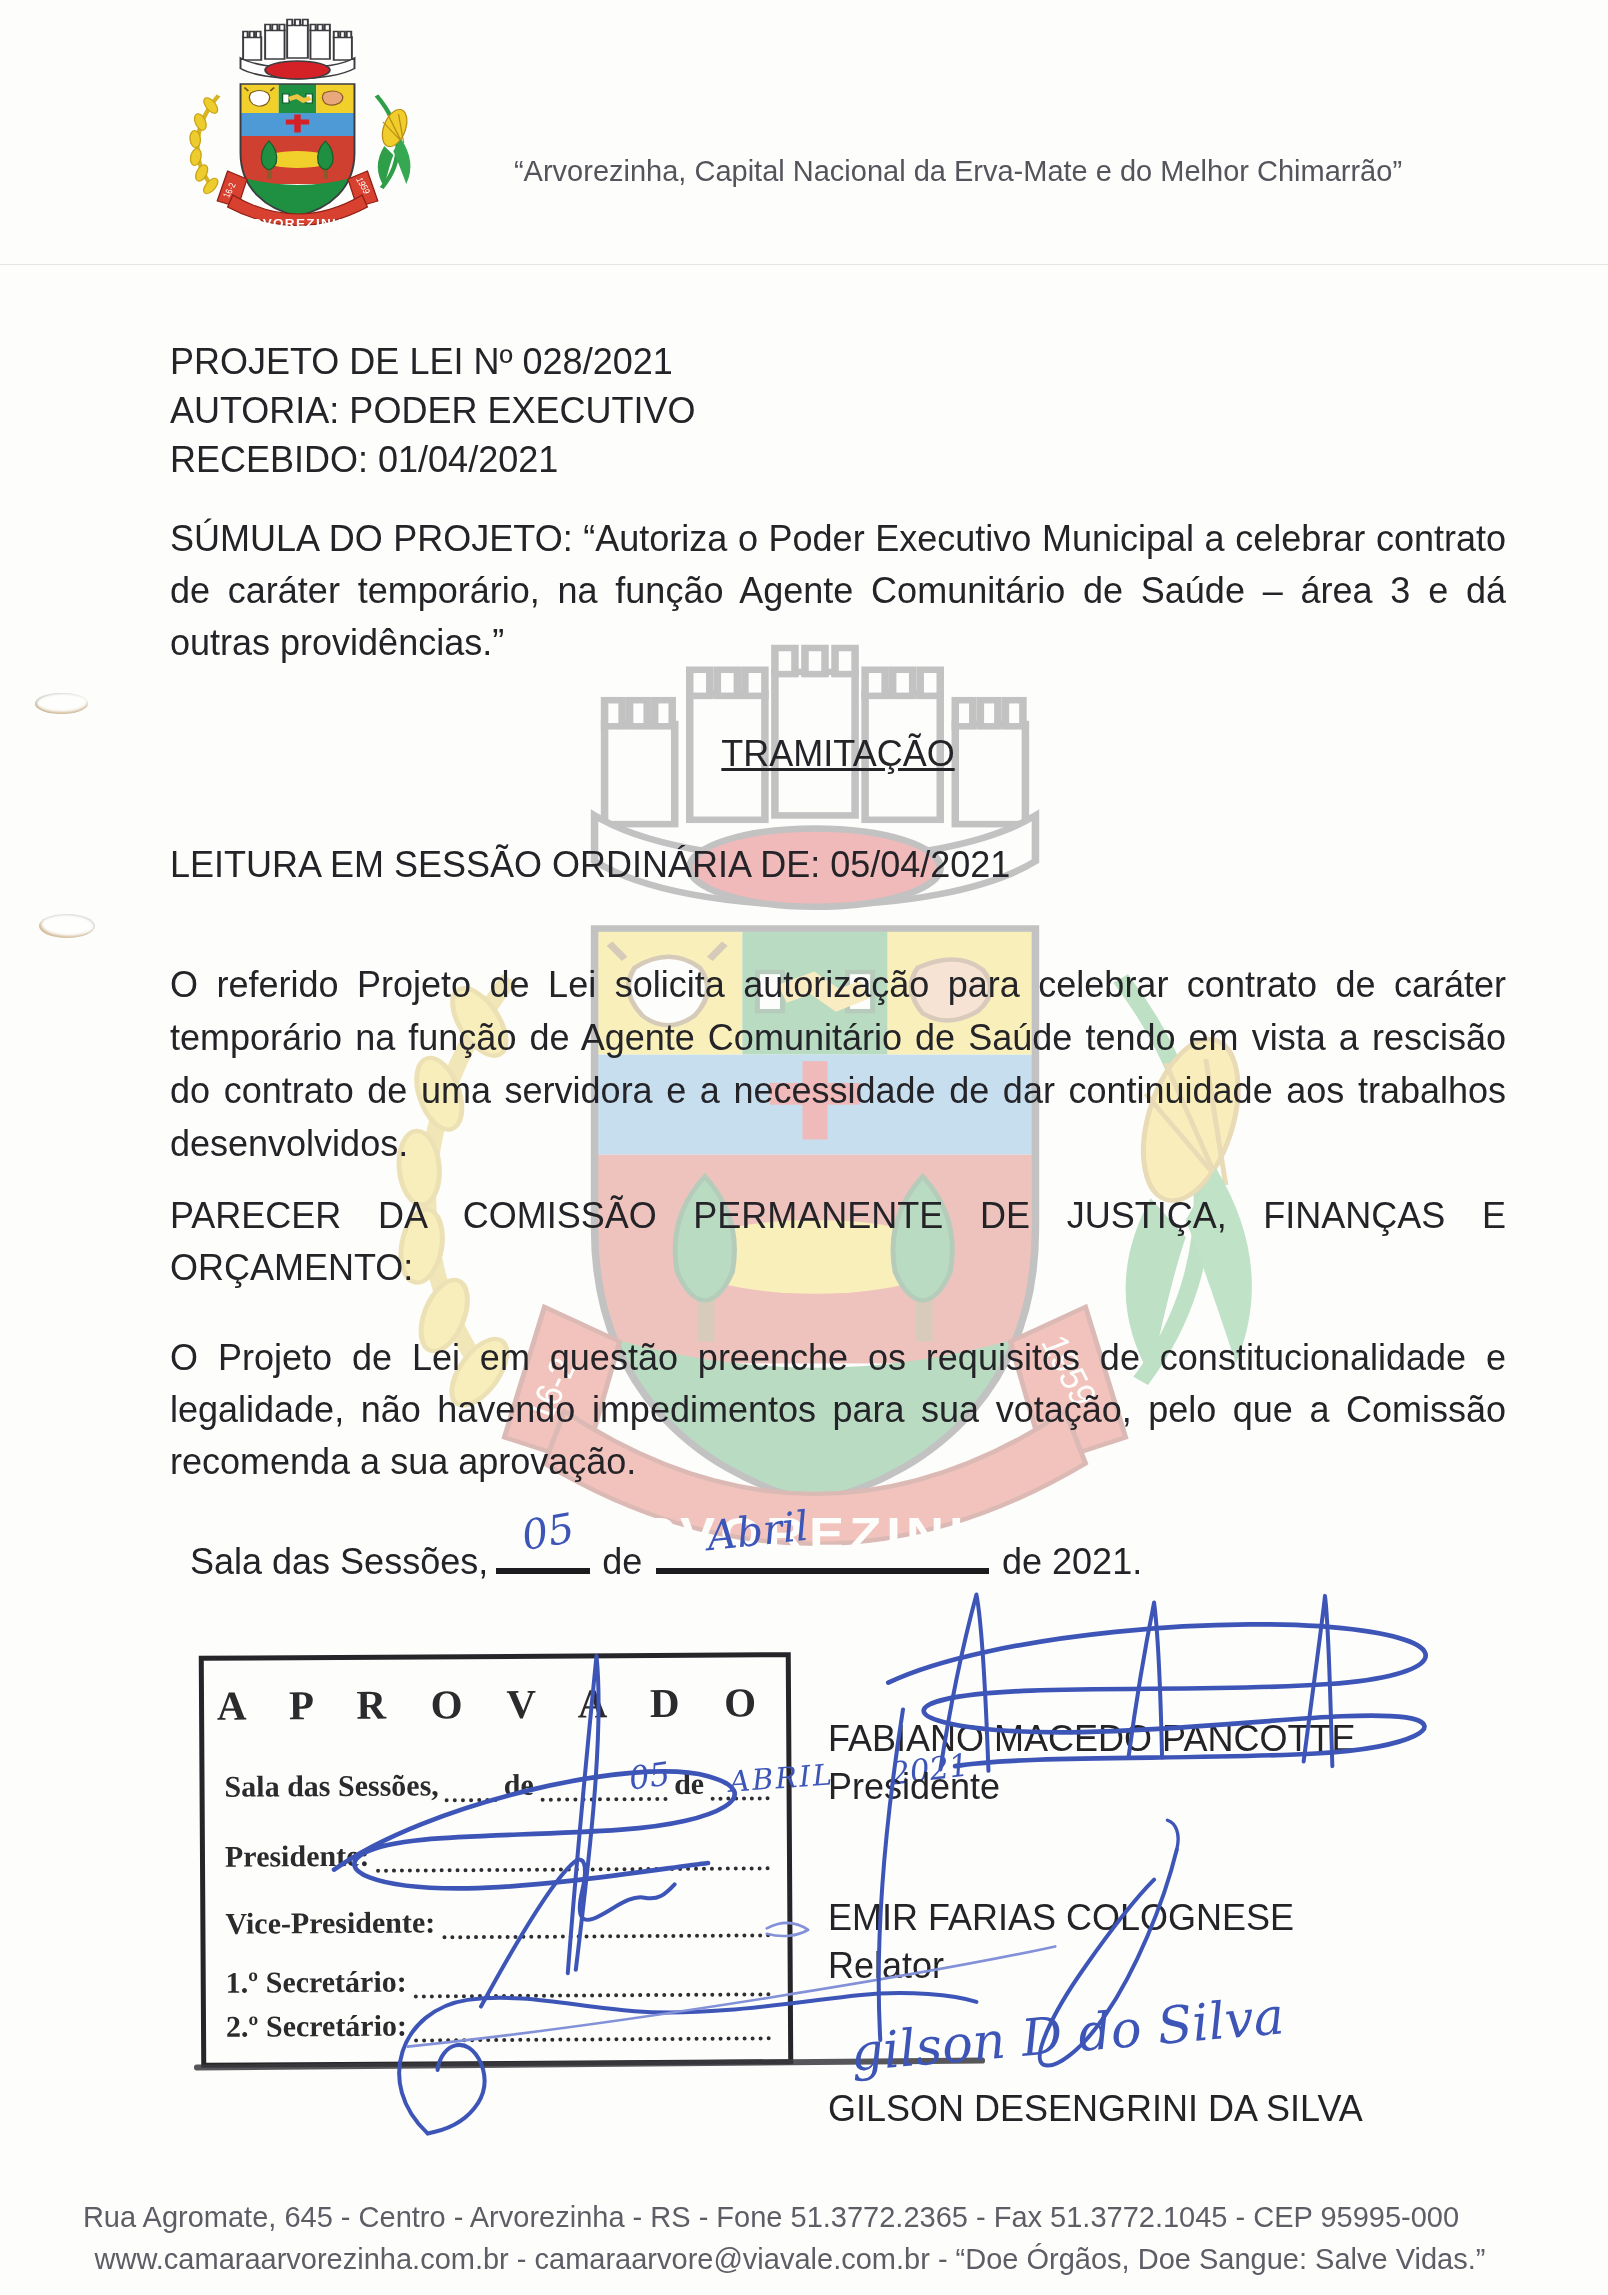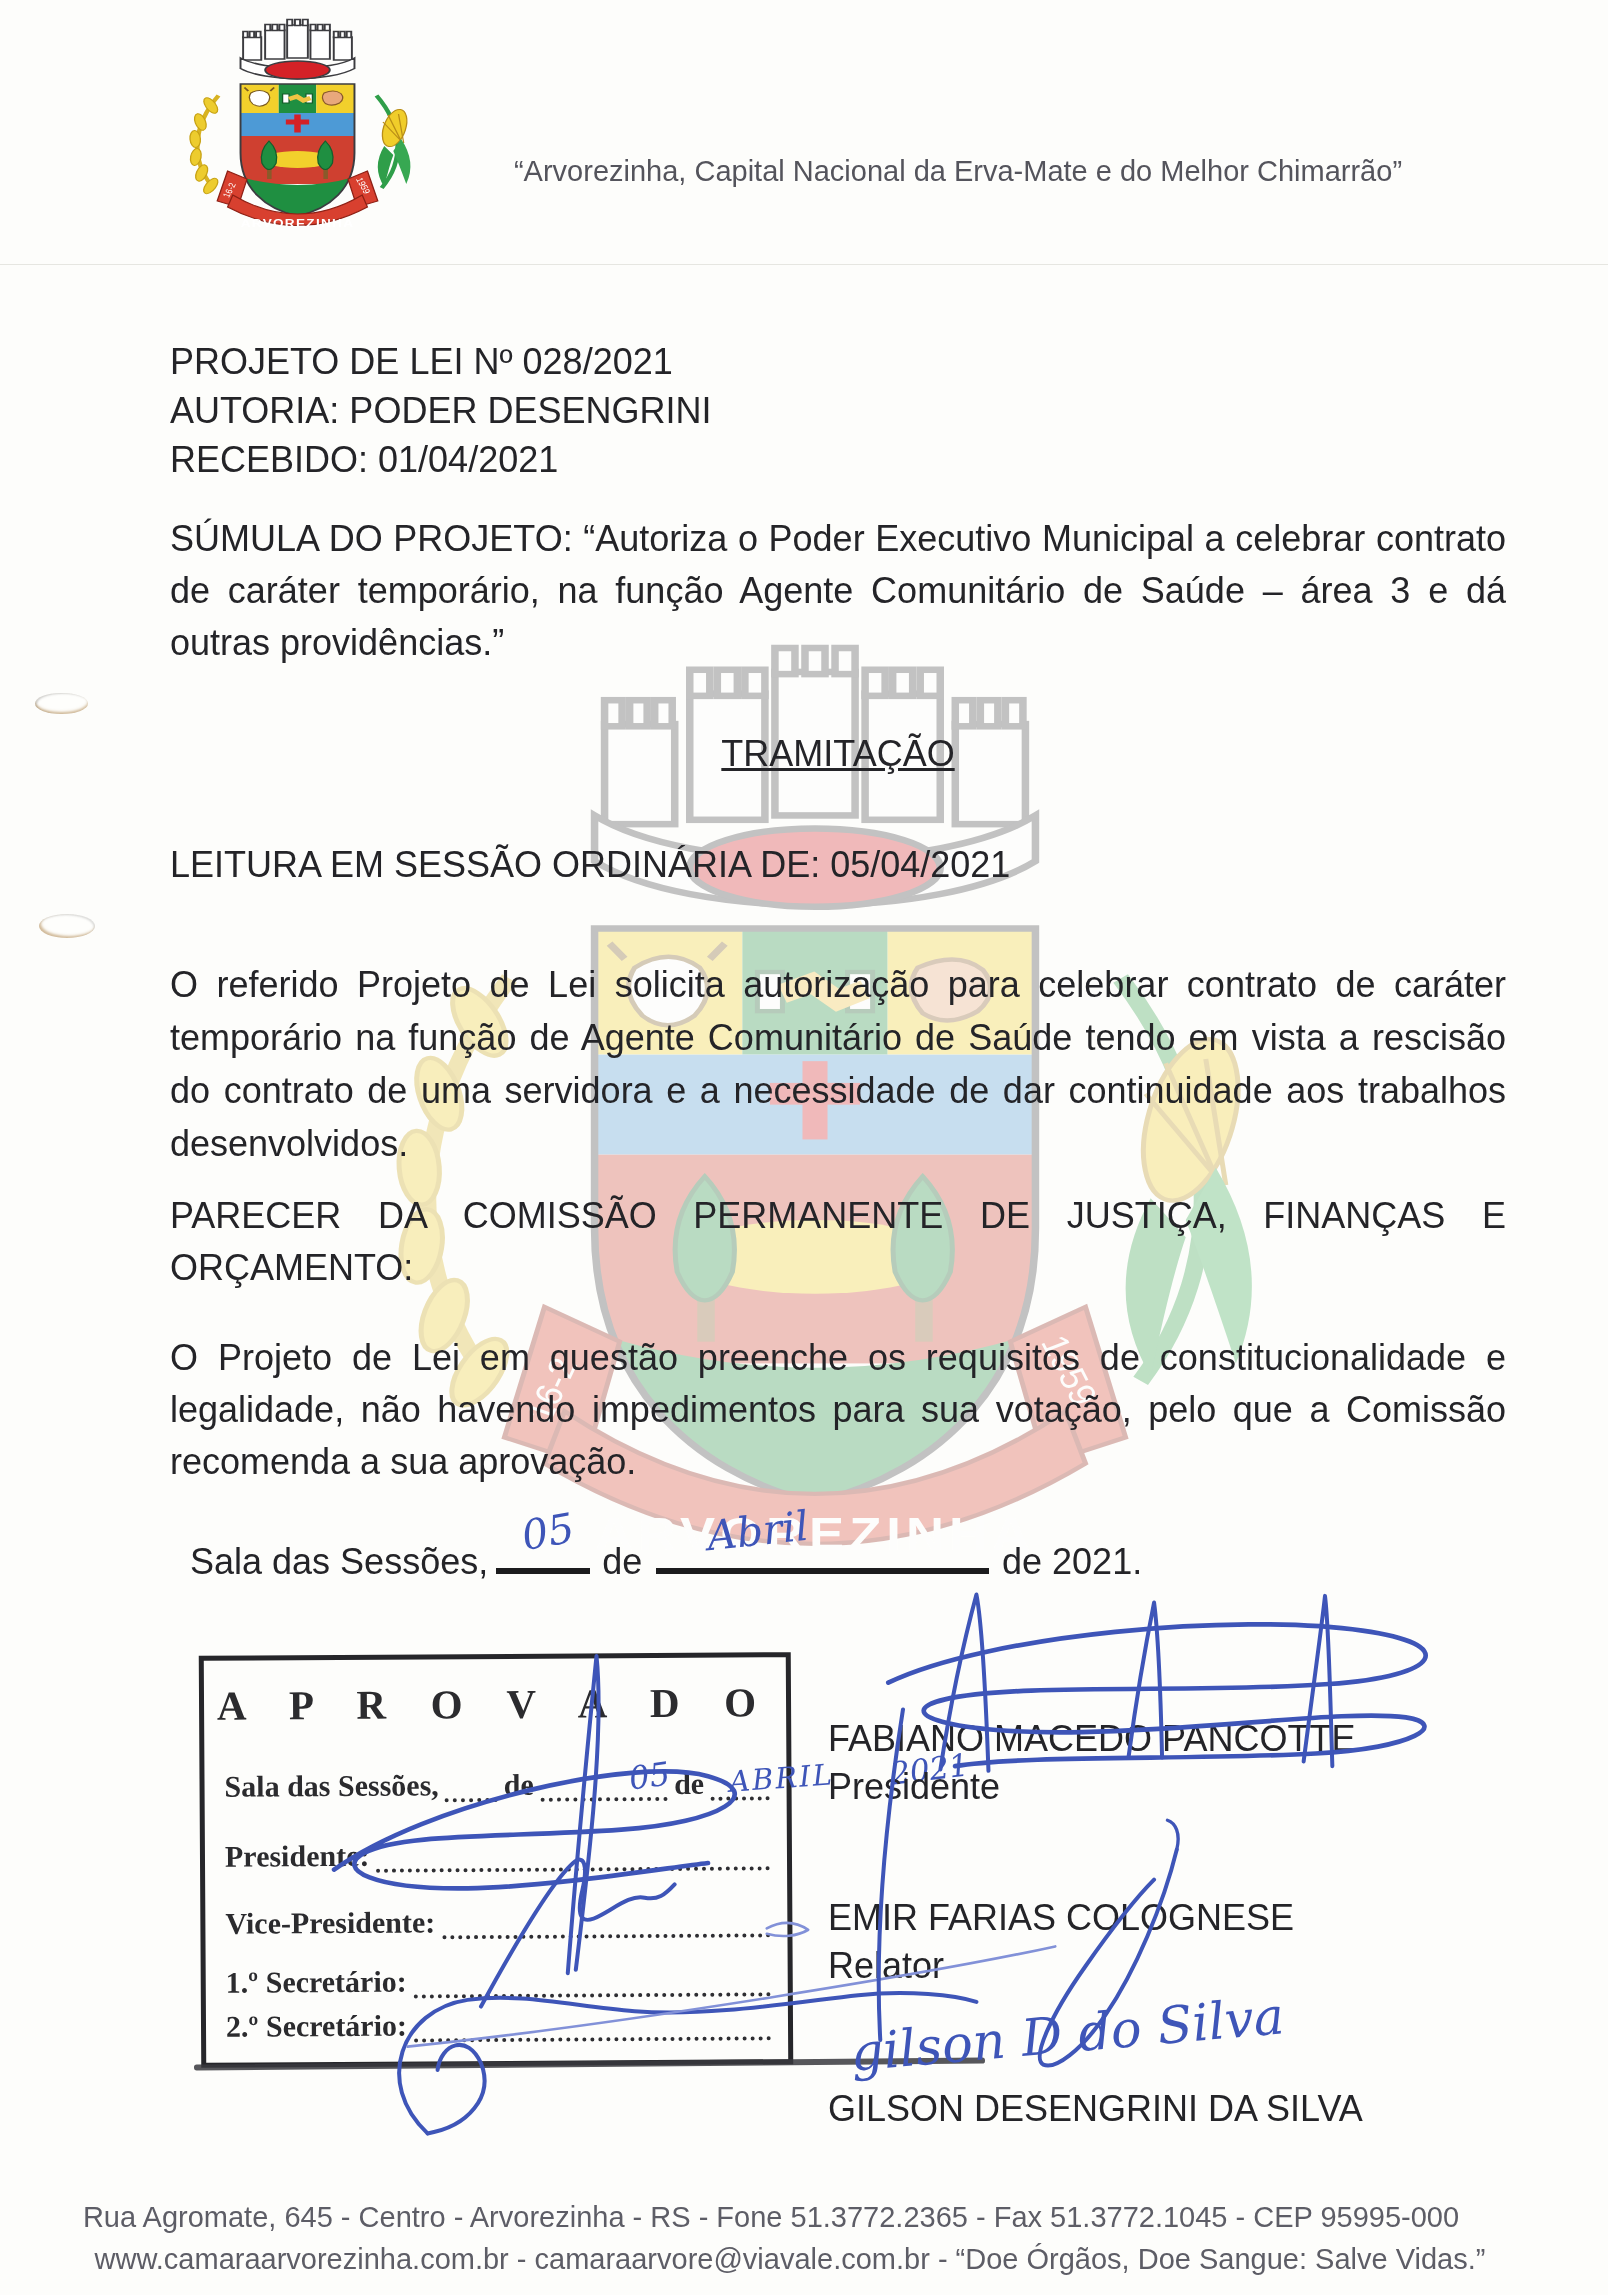--- a/index.html
+++ b/index.html
@@ -159,21 +159,21 @@
       <use href="#crest"></use>
     </svg>
   <div class="abs tagline">“Arvorezinha, Capital Nacional da Erva-Mate e do Melhor Chimarrão”</div>
   <div class="abs crease"></div>
 
   <div class="abs punch punch1"></div>
   <div class="abs punch punch2"></div>
 
   <div class="abs bodyblock" style="top:337px;line-height:49px;">
     <div>PROJETO DE LEI Nº 028/2021</div>
-    <div>AUTORIA: PODER DESENGRINI</div>
+    <div>AUTORIA: PODER EXECUTIVO</div>
     <div>RECEBIDO: 01/04/2021</div>
   </div>
 
   <div class="abs bodyblock justify" style="top:513px;">SÚMULA DO PROJETO: “Autoriza o Poder Executivo Municipal a celebrar contrato de caráter temporário, na função Agente Comunitário de Saúde – área 3 e dá outras providências.”</div>
 
   <div class="abs bodyblock center" style="top:728px;text-decoration:underline;">TRAMITAÇÃO</div>
 
   <div class="abs bodyblock" style="top:839px;">LEITURA EM SESSÃO ORDINÁRIA DE: 05/04/2021</div>
 
   <div class="abs bodyblock justify" style="top:958px;line-height:53px;">O referido Projeto de Lei solicita autorização para celebrar contrato de caráter temporário na função de Agente Comunitário de Saúde tendo em vista a rescisão do contrato de uma servidora e a necessidade de dar continuidade aos trabalhos desenvolvidos.</div>

